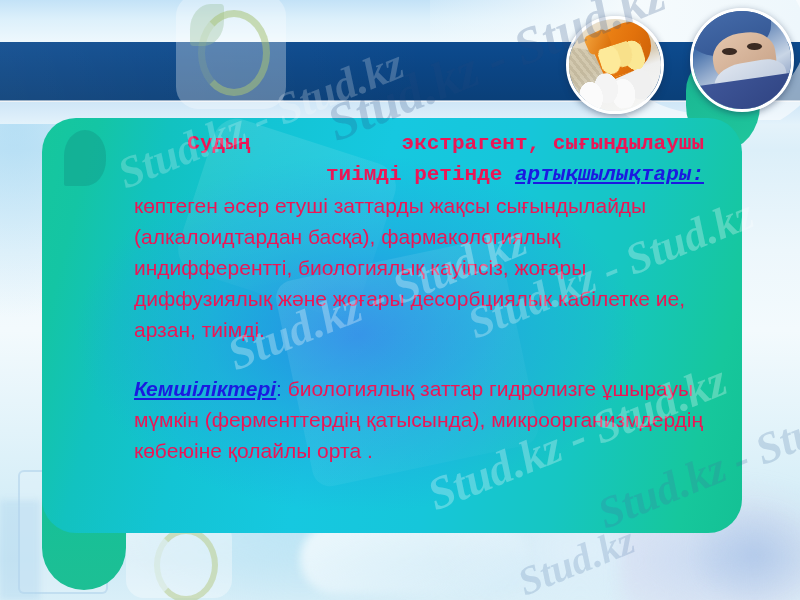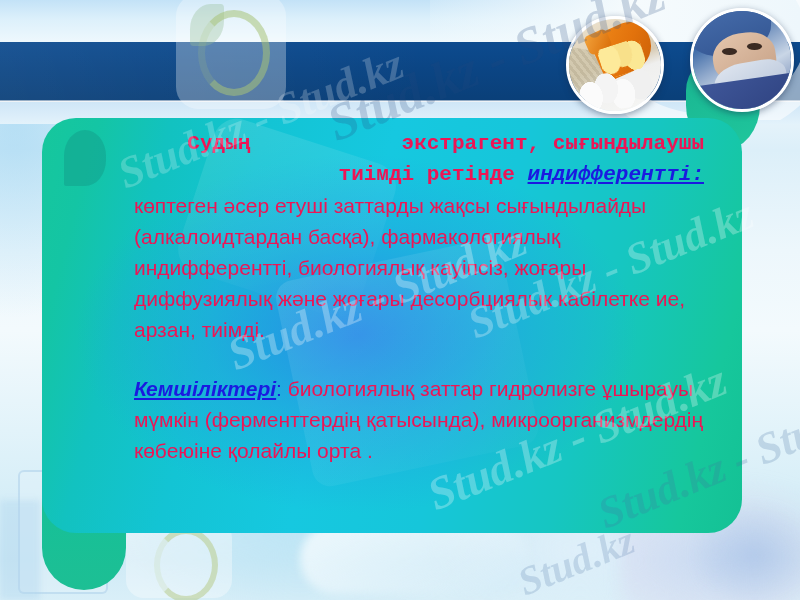--- a/index.html
+++ b/index.html
@@ -476,21 +476,21 @@
 
     <div class="text-area">
 
       <p class="para p1">
         <span>Судың</span>
         &nbsp;&nbsp;&nbsp;&nbsp;&nbsp;&nbsp;&nbsp;&nbsp;&nbsp;&nbsp;
         <span>экстрагент, сығындылаушы</span>
       </p>
 
       <p class="para p1">
-        <span>тиімді ретінде </span><span class="blue-link">индифферентті:</span>
+        <span>тиімді ретінде </span><span class="blue-link">артықшылықтары:</span>
       </p>
 
       <p class="para p1b">көптеген әсер етуші заттарды жақсы сығындылайды (алкалоидтардан басқа), фармакологиялық индифферентті, биологиялық кауіпсіз, жоғары диффузиялық және жоғары десорбциялык кабілетке ие, арзан, тиімді.</p>
 
       <p class="para p2">
         <span class="blue-link">Кемшіліктері</span><span class="blue-colon">:</span><span> биологиялық заттар гидролизге ұшырауы мүмкін (ферменттердің қатысында), микроорганизмдердің көбеюіне қолайлы орта .</span>
       </p>
 
     </div>
   </div>

